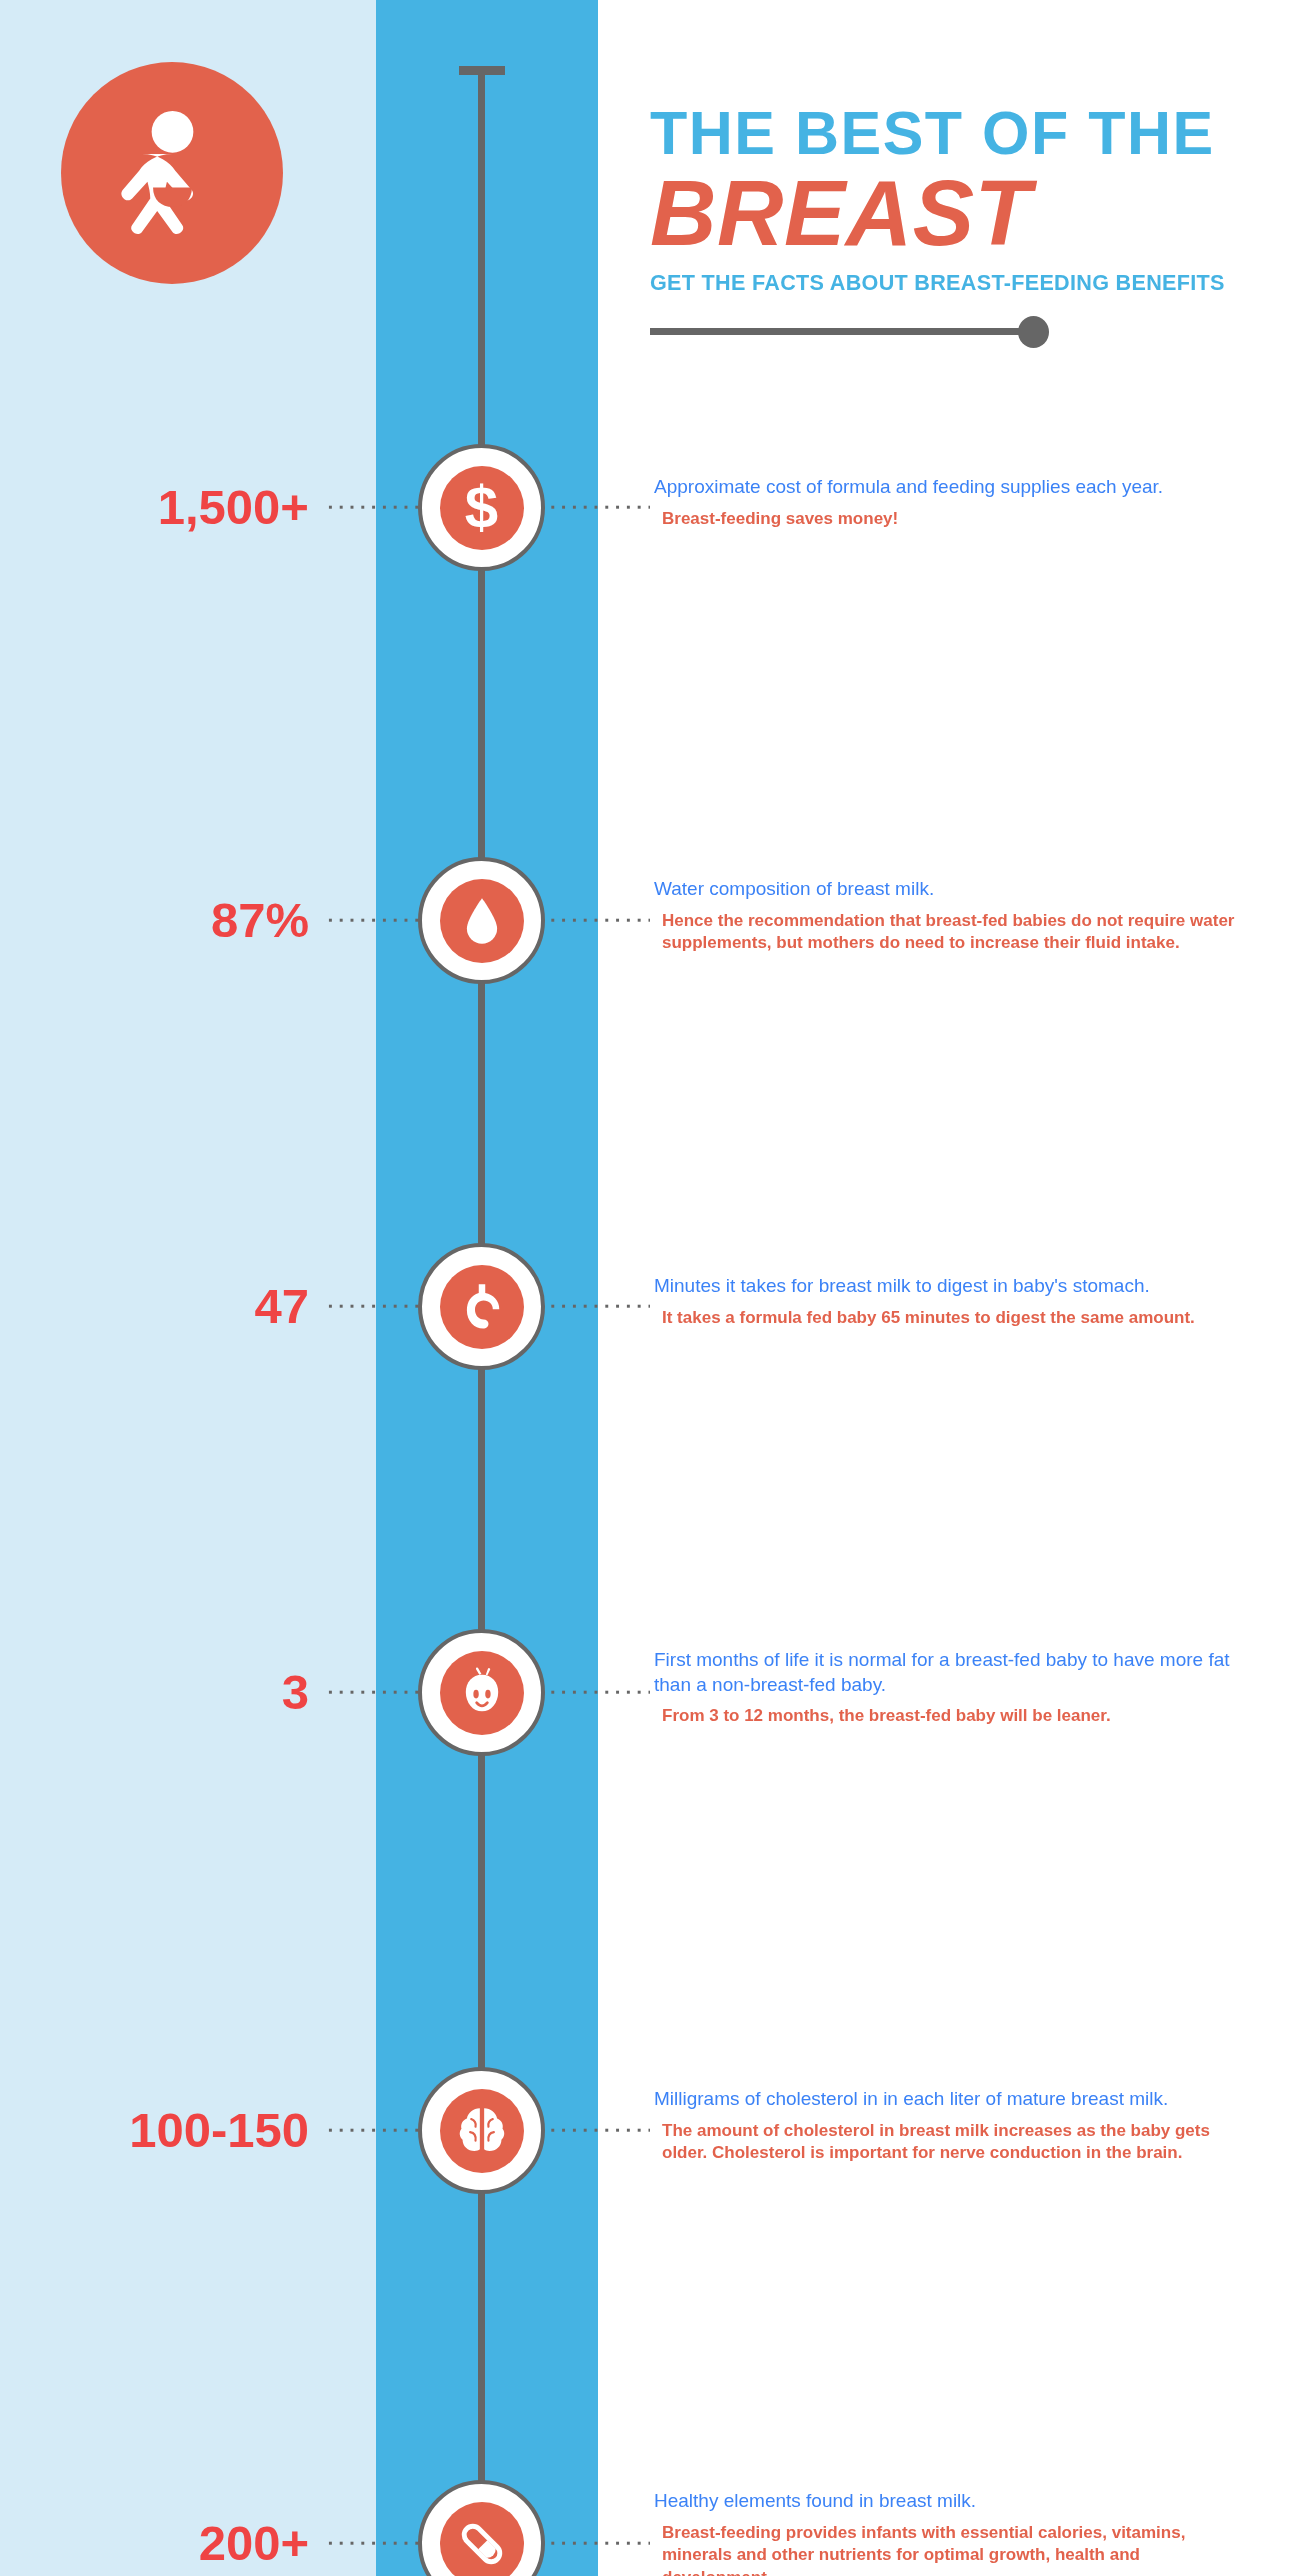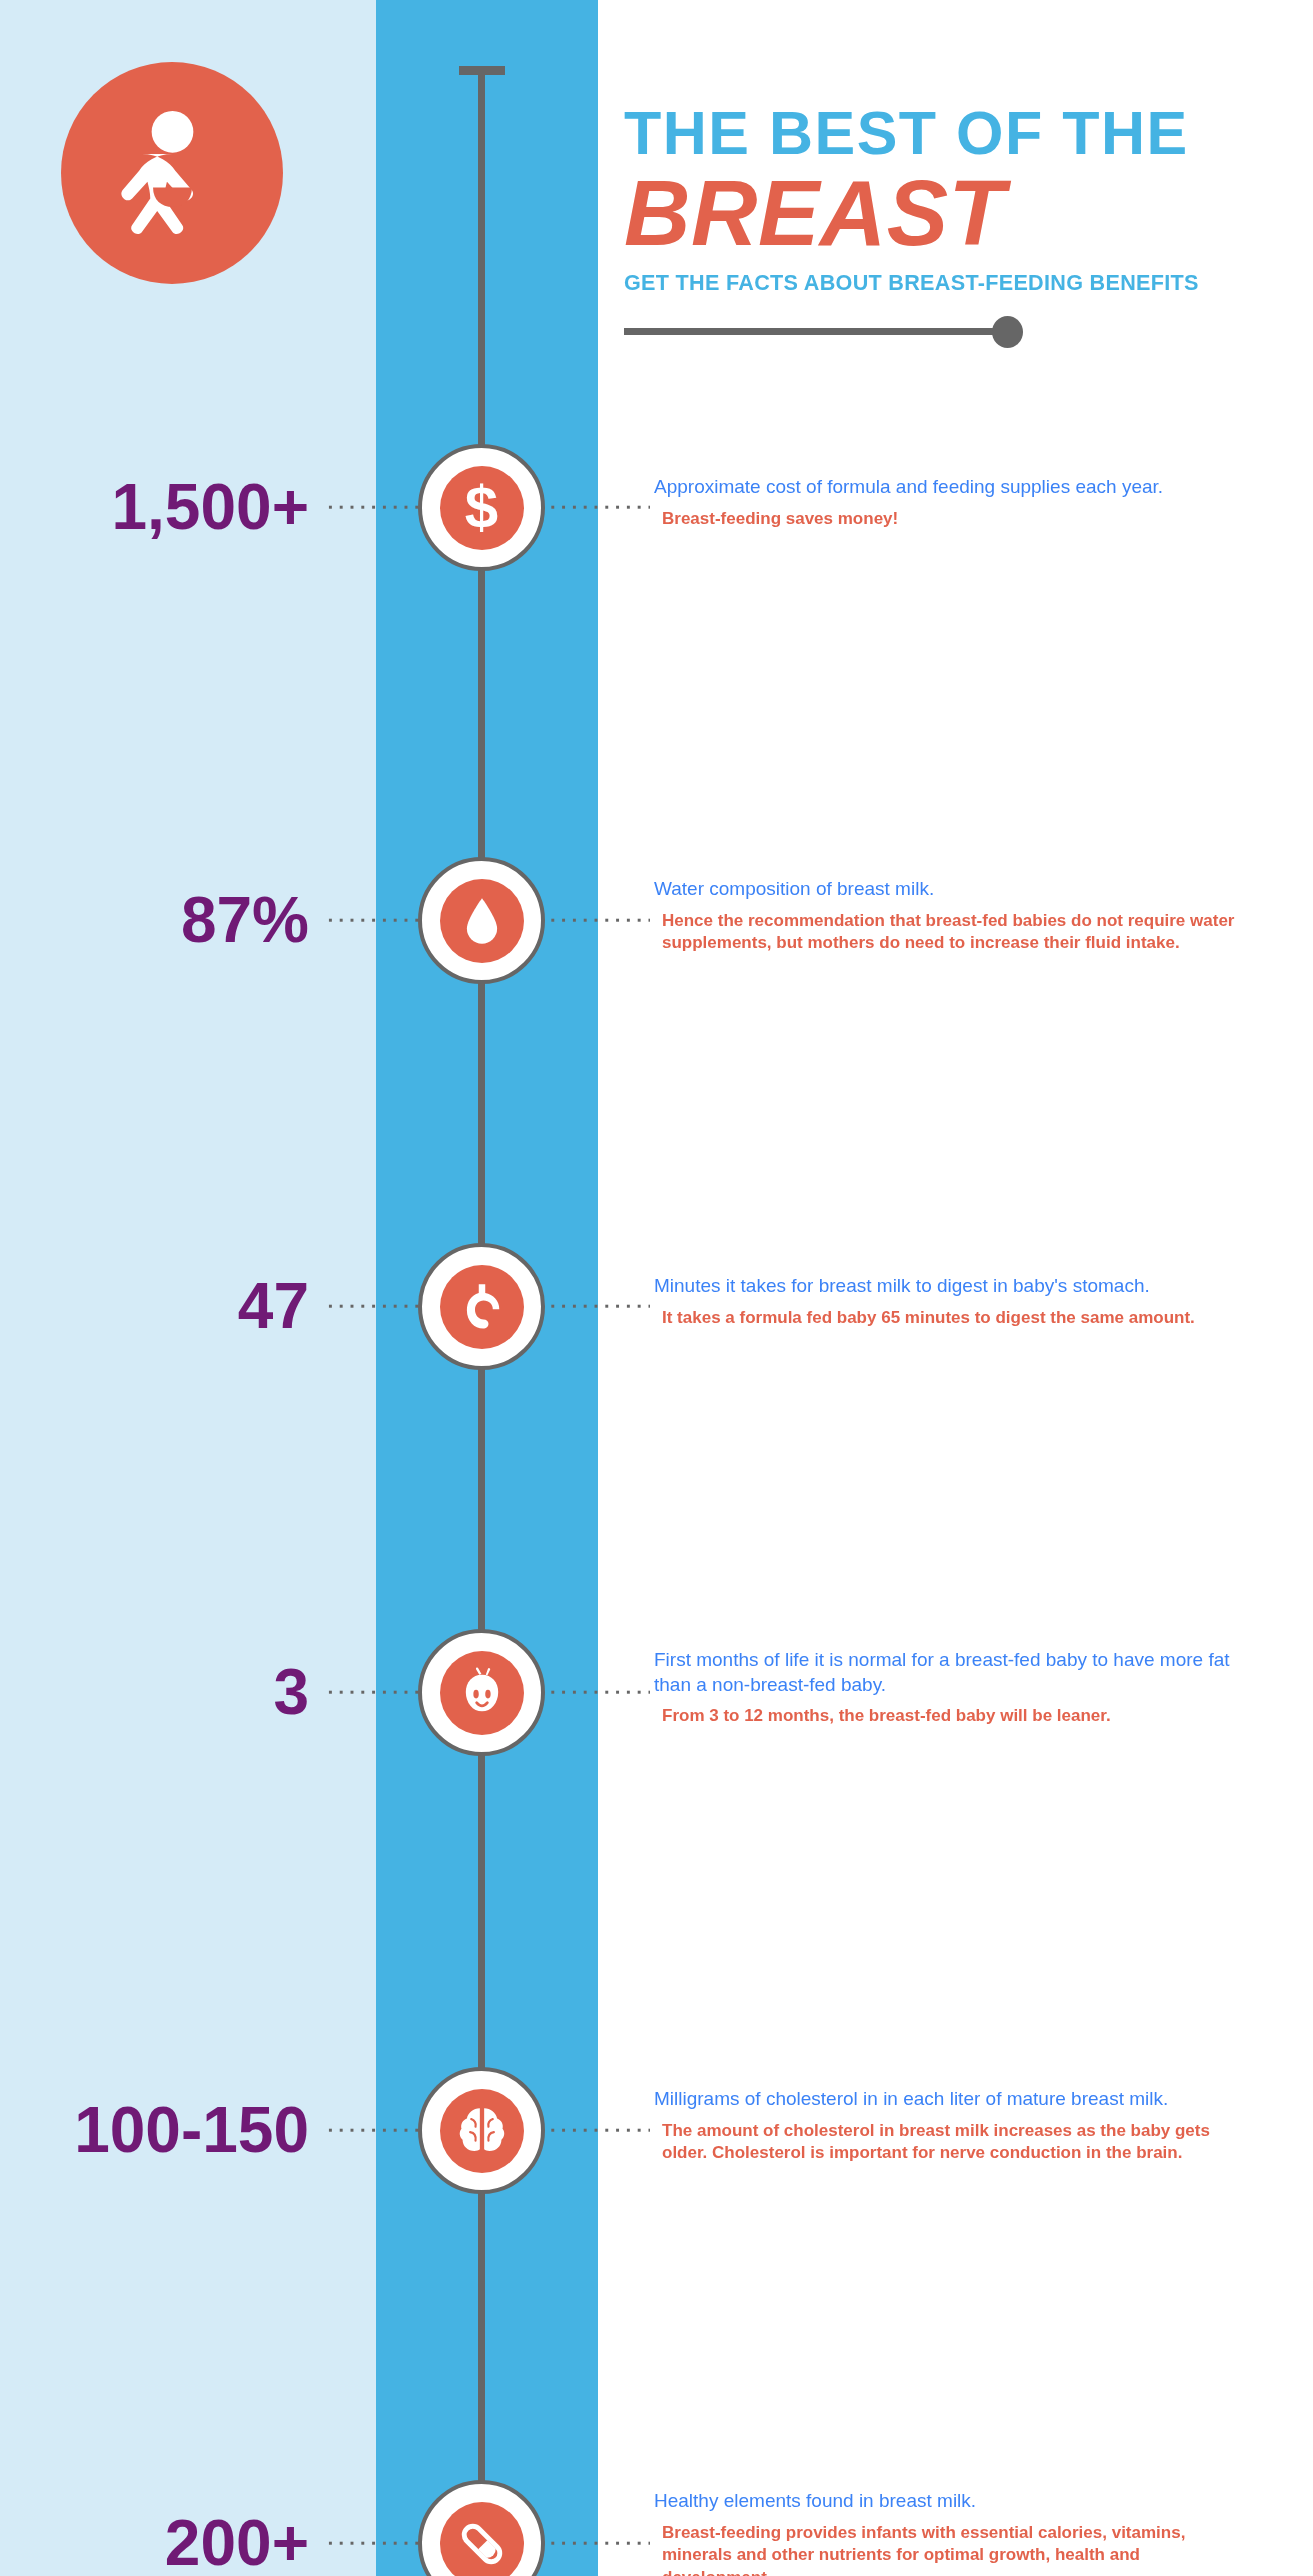--- a/index.html
+++ b/index.html
@@ -33,21 +33,21 @@
   
   #logo-badge {
     position:absolute; left:61px; top:62px;
     width:222px; height:222px; border-radius:50%;
     background:#e2624c;
     display:flex; align-items:center; justify-content:center;
   }
   #logo-badge svg { width:139px; height:139px; display:block; }
 
   #header-block {
-    position:absolute; left:624px; top:103px; width:634px;
+    position:absolute; left:650px; top:103px; width:634px;
   }
   #title-line1 {
     font-size:61px; font-weight:bold; color:#45b3e3;
     letter-spacing:1.5px; line-height:1.0; margin:0 0 3.1px 0;
     white-space:nowrap;
   }
   #title-line2 {
     font-size:92px; font-weight:bold; color:#e2624c;
     letter-spacing:0.5px; line-height:1.0; margin:0 0 11.3px 0;
     white-space:nowrap;
@@ -66,21 +66,21 @@
     position:absolute; left:368px; top:0; width:31px; height:32px;
     border-radius:50%; background:#666666;
   }
 
   
   .fact-row { position:absolute; left:0; width:1314px; height:0; }
 
   .fact-number {
     position:absolute; right:1005px;        
     transform:translateY(-50%);
-    font-size:64px; font-weight:bold; color:#701a75;
+    font-size:49px; font-weight:bold; color:#ef4444;
     line-height:1; white-space:nowrap; text-align:right;
   }
 
   .dots-left, .dots-right {
     position:absolute; height:4.6px;
     transform:translateY(-50%);
     background-image:radial-gradient(circle, #666666 1.4px, rgba(0,0,0,0) 1.6px);
     background-size:10.8px 4.6px;
     background-repeat:repeat-x;
     background-position:left center;

